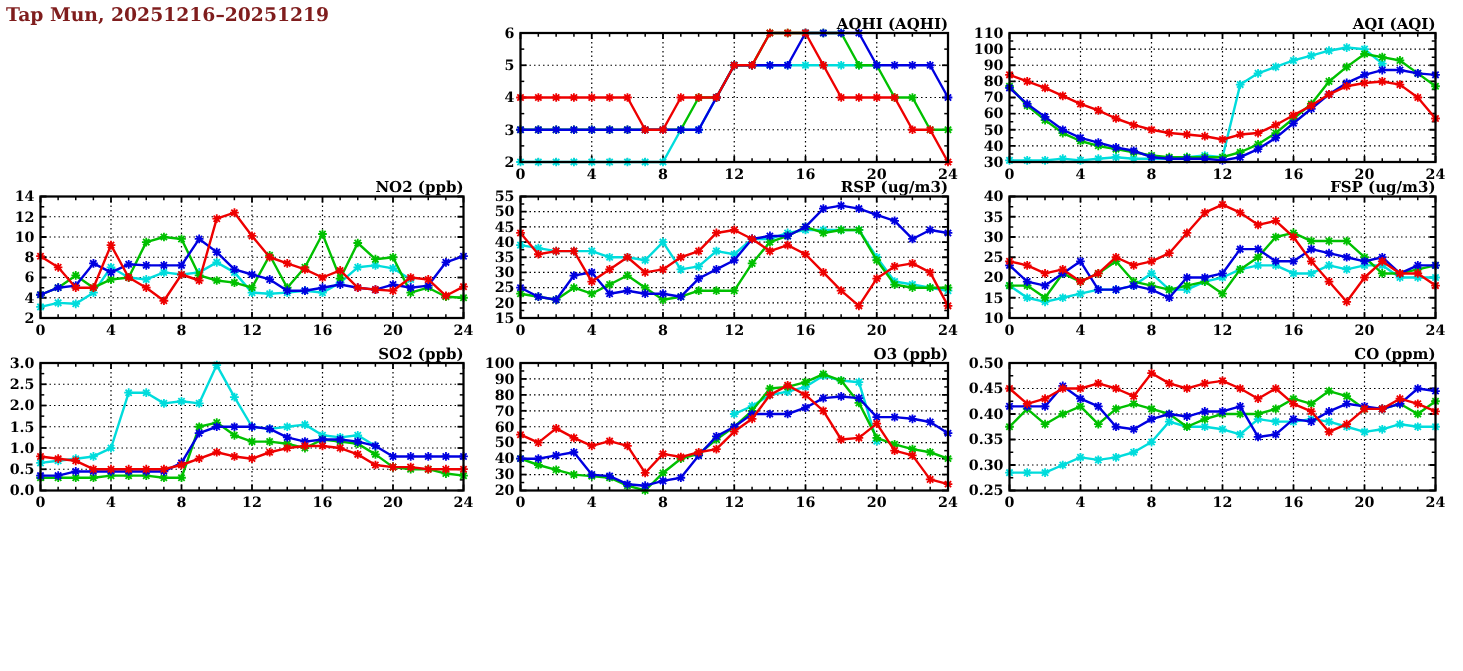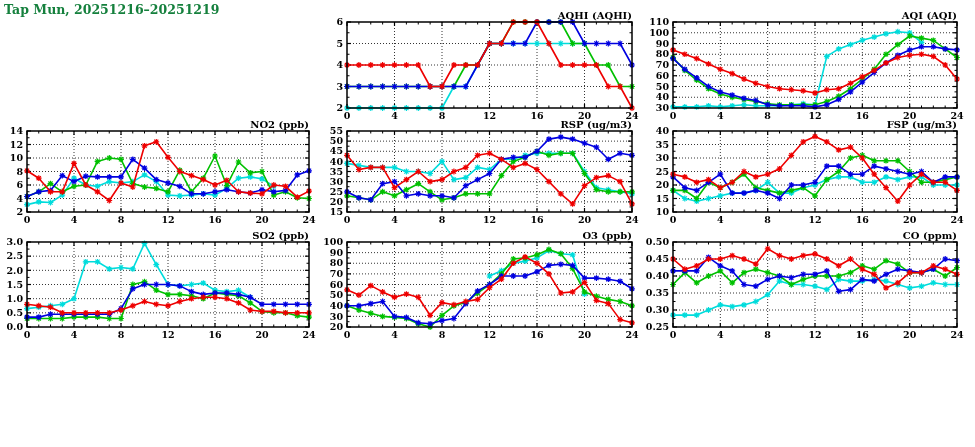--- a/index.html
+++ b/index.html
@@ -1,21 +1,21 @@
 <!DOCTYPE html>
 <html><head>
 <meta charset="utf-8">
 <style>
   html,body{margin:0;padding:0;background:#ffffff;}
   #screen{
     position:relative;width:975px;height:447px;background:#ffffff;overflow:hidden;
     font-family:"DejaVu Serif", serif;
   }
   #page-title{
-    position:absolute;left:4px;top:2px;font-size:12.5px;font-weight:bold;color:#15803d;
+    position:absolute;left:4px;top:2px;font-size:12.5px;font-weight:bold;color:#7f1d1d;
     letter-spacing:0px;white-space:pre;
   }
   .chart-svg{position:absolute;}
   svg text{font-family:"DejaVu Serif", serif;font-weight:bold;fill:#000;}
 </style>
 </head>
 <body>
 
 <div id="screen">
   <div id="page-title">Tap Mun, 20251216–20251219</div>

